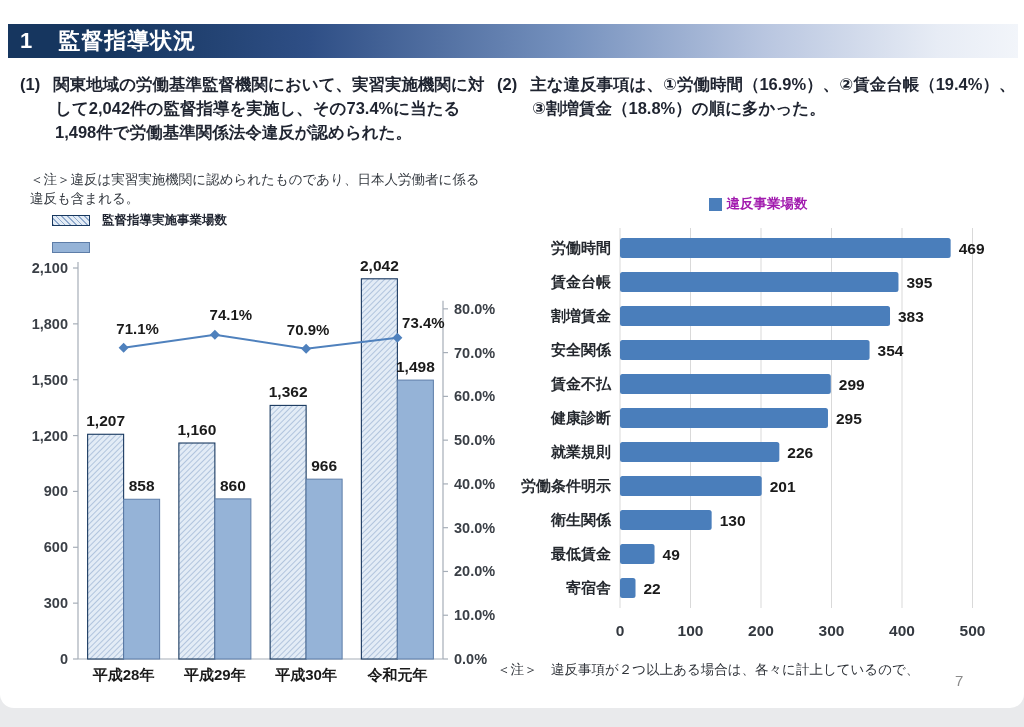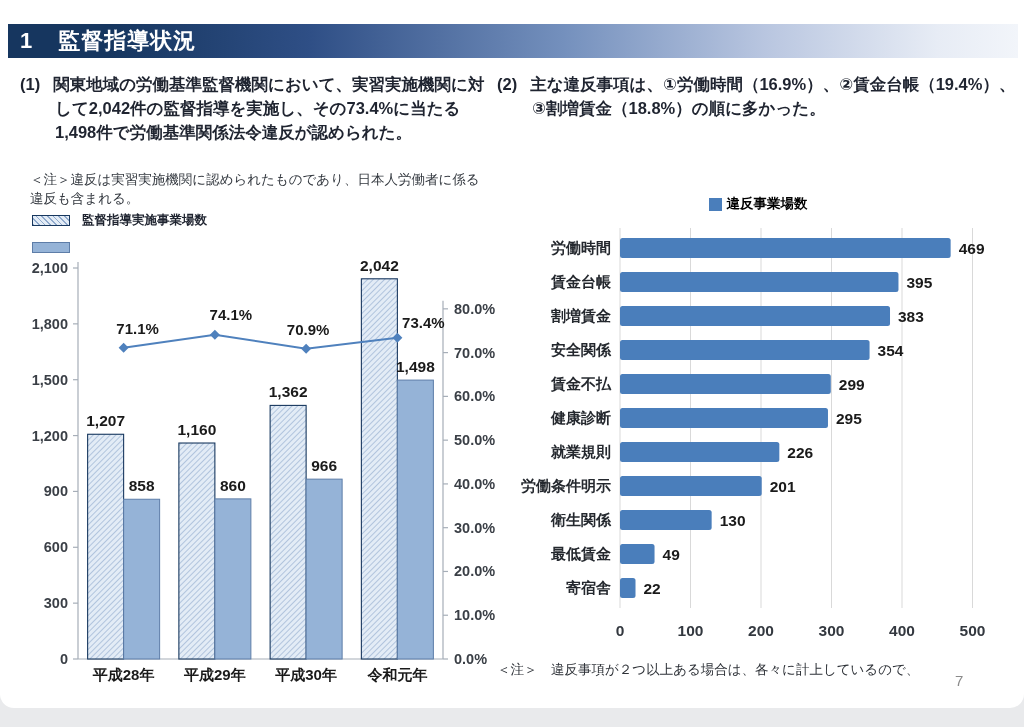--- a/index.html
+++ b/index.html
@@ -26,35 +26,35 @@
     position:absolute; color:#1f2430; font-weight:700; font-size:16.5px;
     line-height:24px; padding-left:35px; text-indent:-35px;
   }
   .para1 { left:20px; top:72px; width:472px; }
   .para2 { left:497px; top:72px; width:522px; }
   .para-label { margin-right:13px; }
   .note1 {
     position:absolute; left:30px; top:170px; width:456px;
     font-size:13.5px; line-height:19px; color:#33383f; font-weight:500;
   }
-  .legend-left { position:absolute; left:32px; top:212px; }
+  .legend-left { position:absolute; left:52px; top:212px; }
   .legend-row { display:flex; align-items:center; margin-bottom:13px; }
   .legend-swatch { width:38px; height:11px; margin-right:12px; flex:0 0 auto; }
   .swatch-hatched {
     border:1px solid #17375e;
     background:repeating-linear-gradient(45deg,#8fa9cc 0 1px,#e3ecf6 1px 4px);
   }
   .swatch-solid { background:#95b3d7; border:1px solid #5d7da8; }
   .legend-label { font-size:12.5px; font-weight:700; color:#1f2430; }
   .legend-right {
     position:absolute; left:496px; top:195px; width:524px;
     display:flex; justify-content:center; align-items:center;
   }
   .legend-right .sq { width:13px; height:13px; background:#4a7ebb; margin-right:5px; flex:0 0 auto; }
-  .legend-right .lbl { font-size:13.5px; font-weight:600; color:#000000; }
+  .legend-right .lbl { font-size:13.5px; font-weight:600; color:#a21caf; }
   svg { position:absolute; overflow:visible; }
   #combo-chart { left:6px; top:250px; }
   #hbar-chart { left:496px; top:224px; }
   svg text { font-family:"Liberation Sans","DejaVu Sans",sans-serif; }
   .note2 {
     position:absolute; left:497px; top:651px; width:524px;
     font-size:13.5px; line-height:21px; color:#2e3238; font-weight:500;margin-top:8px;
   }
   .note2-line2 { padding-left:46px; }
   .page-number {

